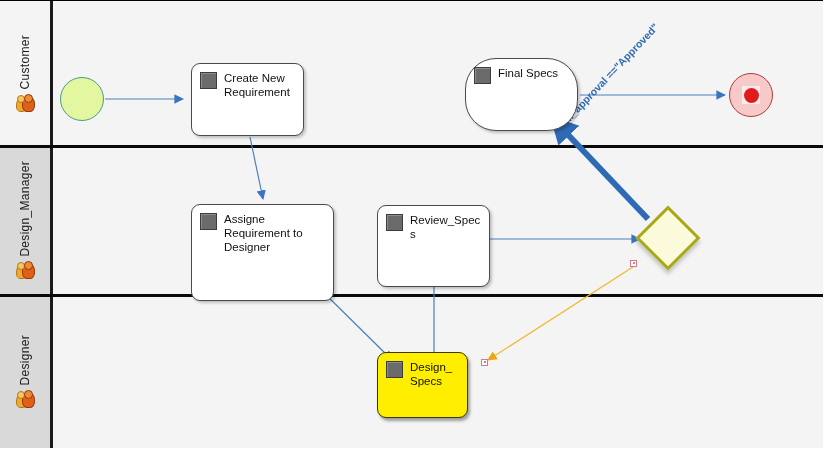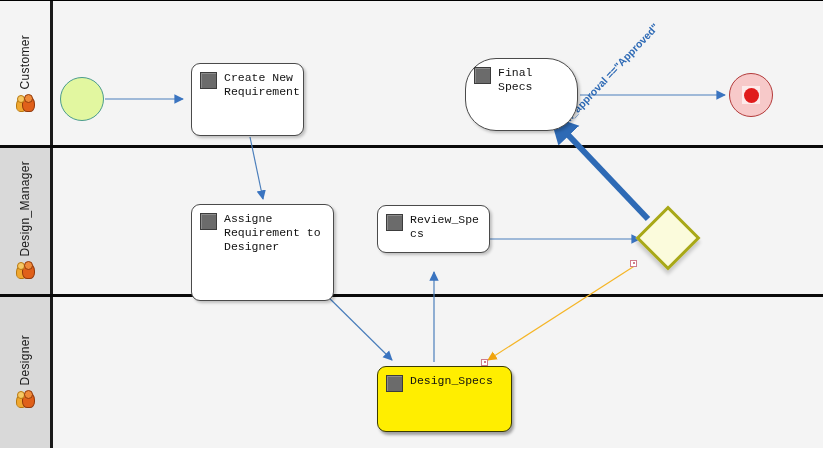--- a/index.html
+++ b/index.html
@@ -70,21 +70,20 @@
   .task-row{display:flex;align-items:flex-start;gap:7px;}
   .task-icon{
     flex:0 0 auto;width:15px;height:15px;margin-top:1px;
     background:#6b6b6b;
     border:1px solid #3c3c3c;
     box-shadow:inset 1px 1px 0 #8c8c8c;
   }
   .task-label{
     font-size:11.5px;color:#111;line-height:14px;
     word-break:break-all;
-    font-family:Liberation Mono, monospace;
   }
 
   .event{
     border-radius:50%;
   }
   .start-event{
     background:#e2f7a0;
     border:1.6px solid #4a9c8c;
     box-shadow:0 0 0 0 transparent;
   }
@@ -238,31 +237,31 @@
     </span>
   </div>
 
   <div class="node task" style="left:191px;top:204px;width:143px;height:97px;">
     <div class="task-row">
       <span class="task-icon"></span>
       <span class="task-label" style="word-break:normal;">Assigne Requirement to Designer</span>
     </div>
   </div>
 
-  <div class="node task" style="left:377px;top:205px;width:113px;height:48px;">
+  <div class="node task" style="left:377px;top:205px;width:113px;height:82px;">
     <div class="task-row">
       <span class="task-icon"></span>
       <span class="task-label">Review_Specs</span>
     </div>
   </div>
 
   <div class="gateway-wrap" style="left:645px;top:215px;width:46px;height:46px;">
     <div class="gateway"></div>
   </div>
 
-  <div class="node task selected" style="left:377px;top:366px;width:135px;height:66px;">
+  <div class="node task selected" style="left:377px;top:352px;width:91px;height:66px;">
     <div class="task-row">
       <span class="task-icon"></span>
       <span class="task-label">Design_Specs</span>
     </div>
   </div>
 
 </div>
 
 </body></html>

